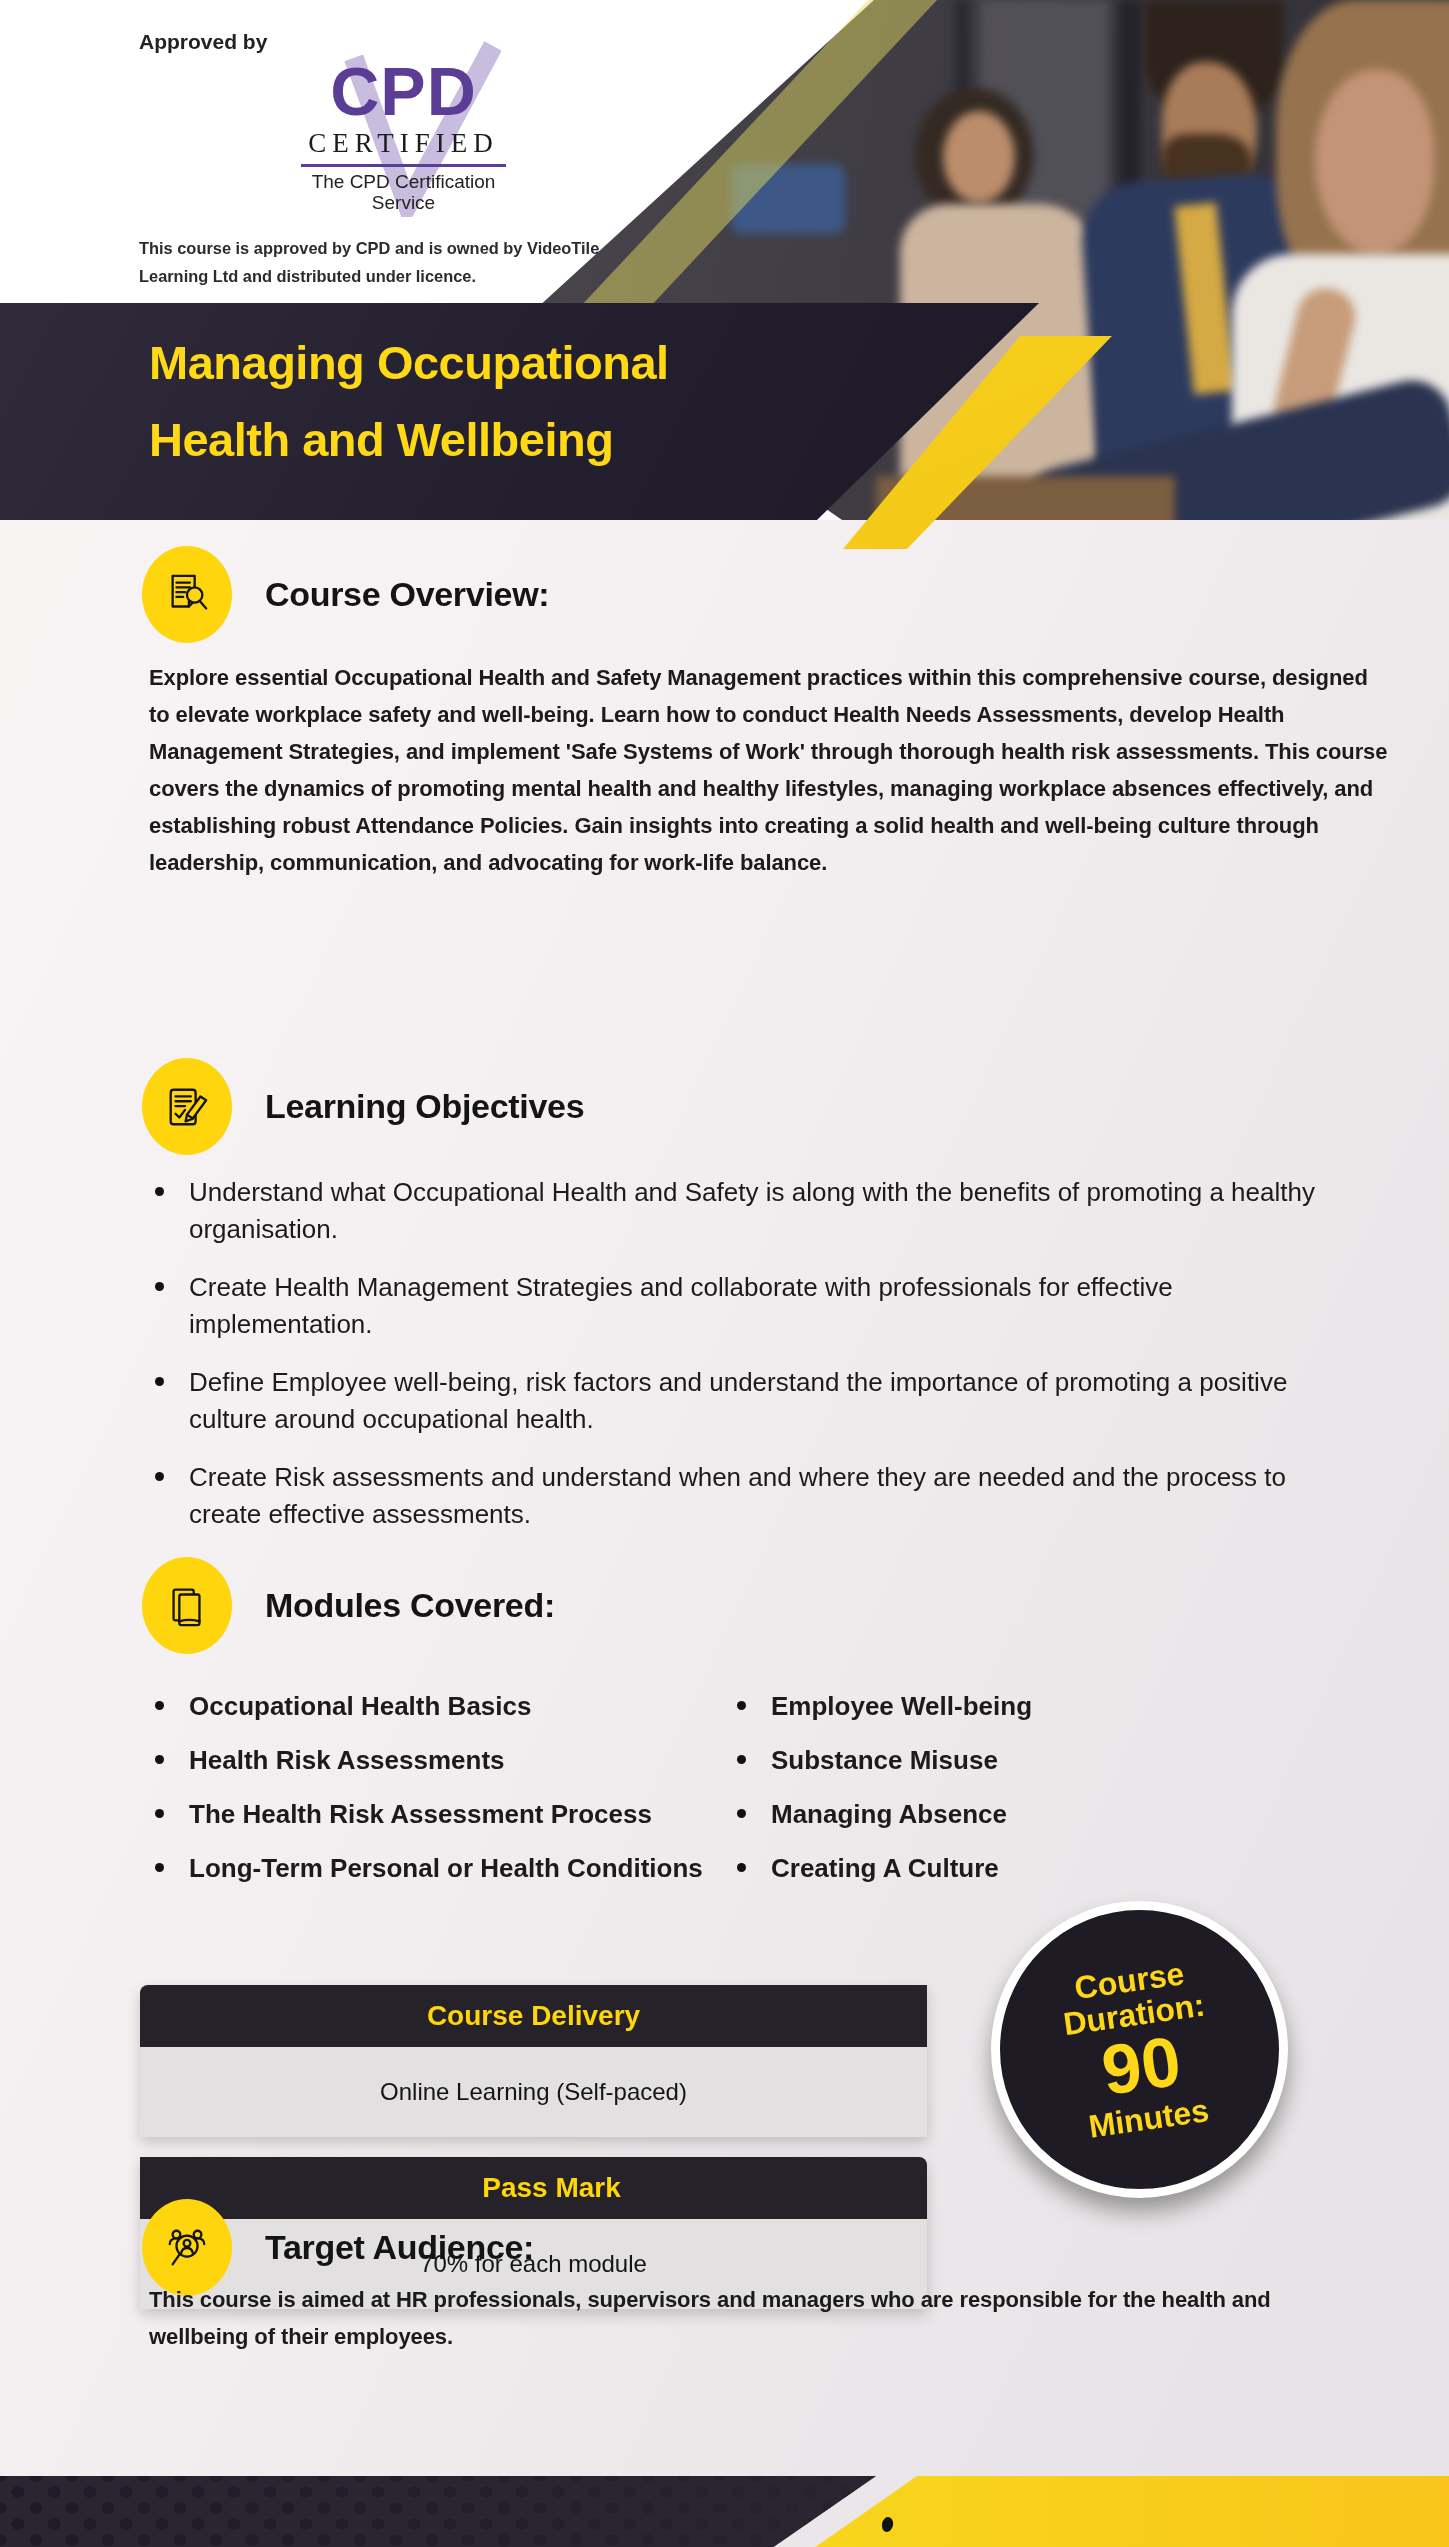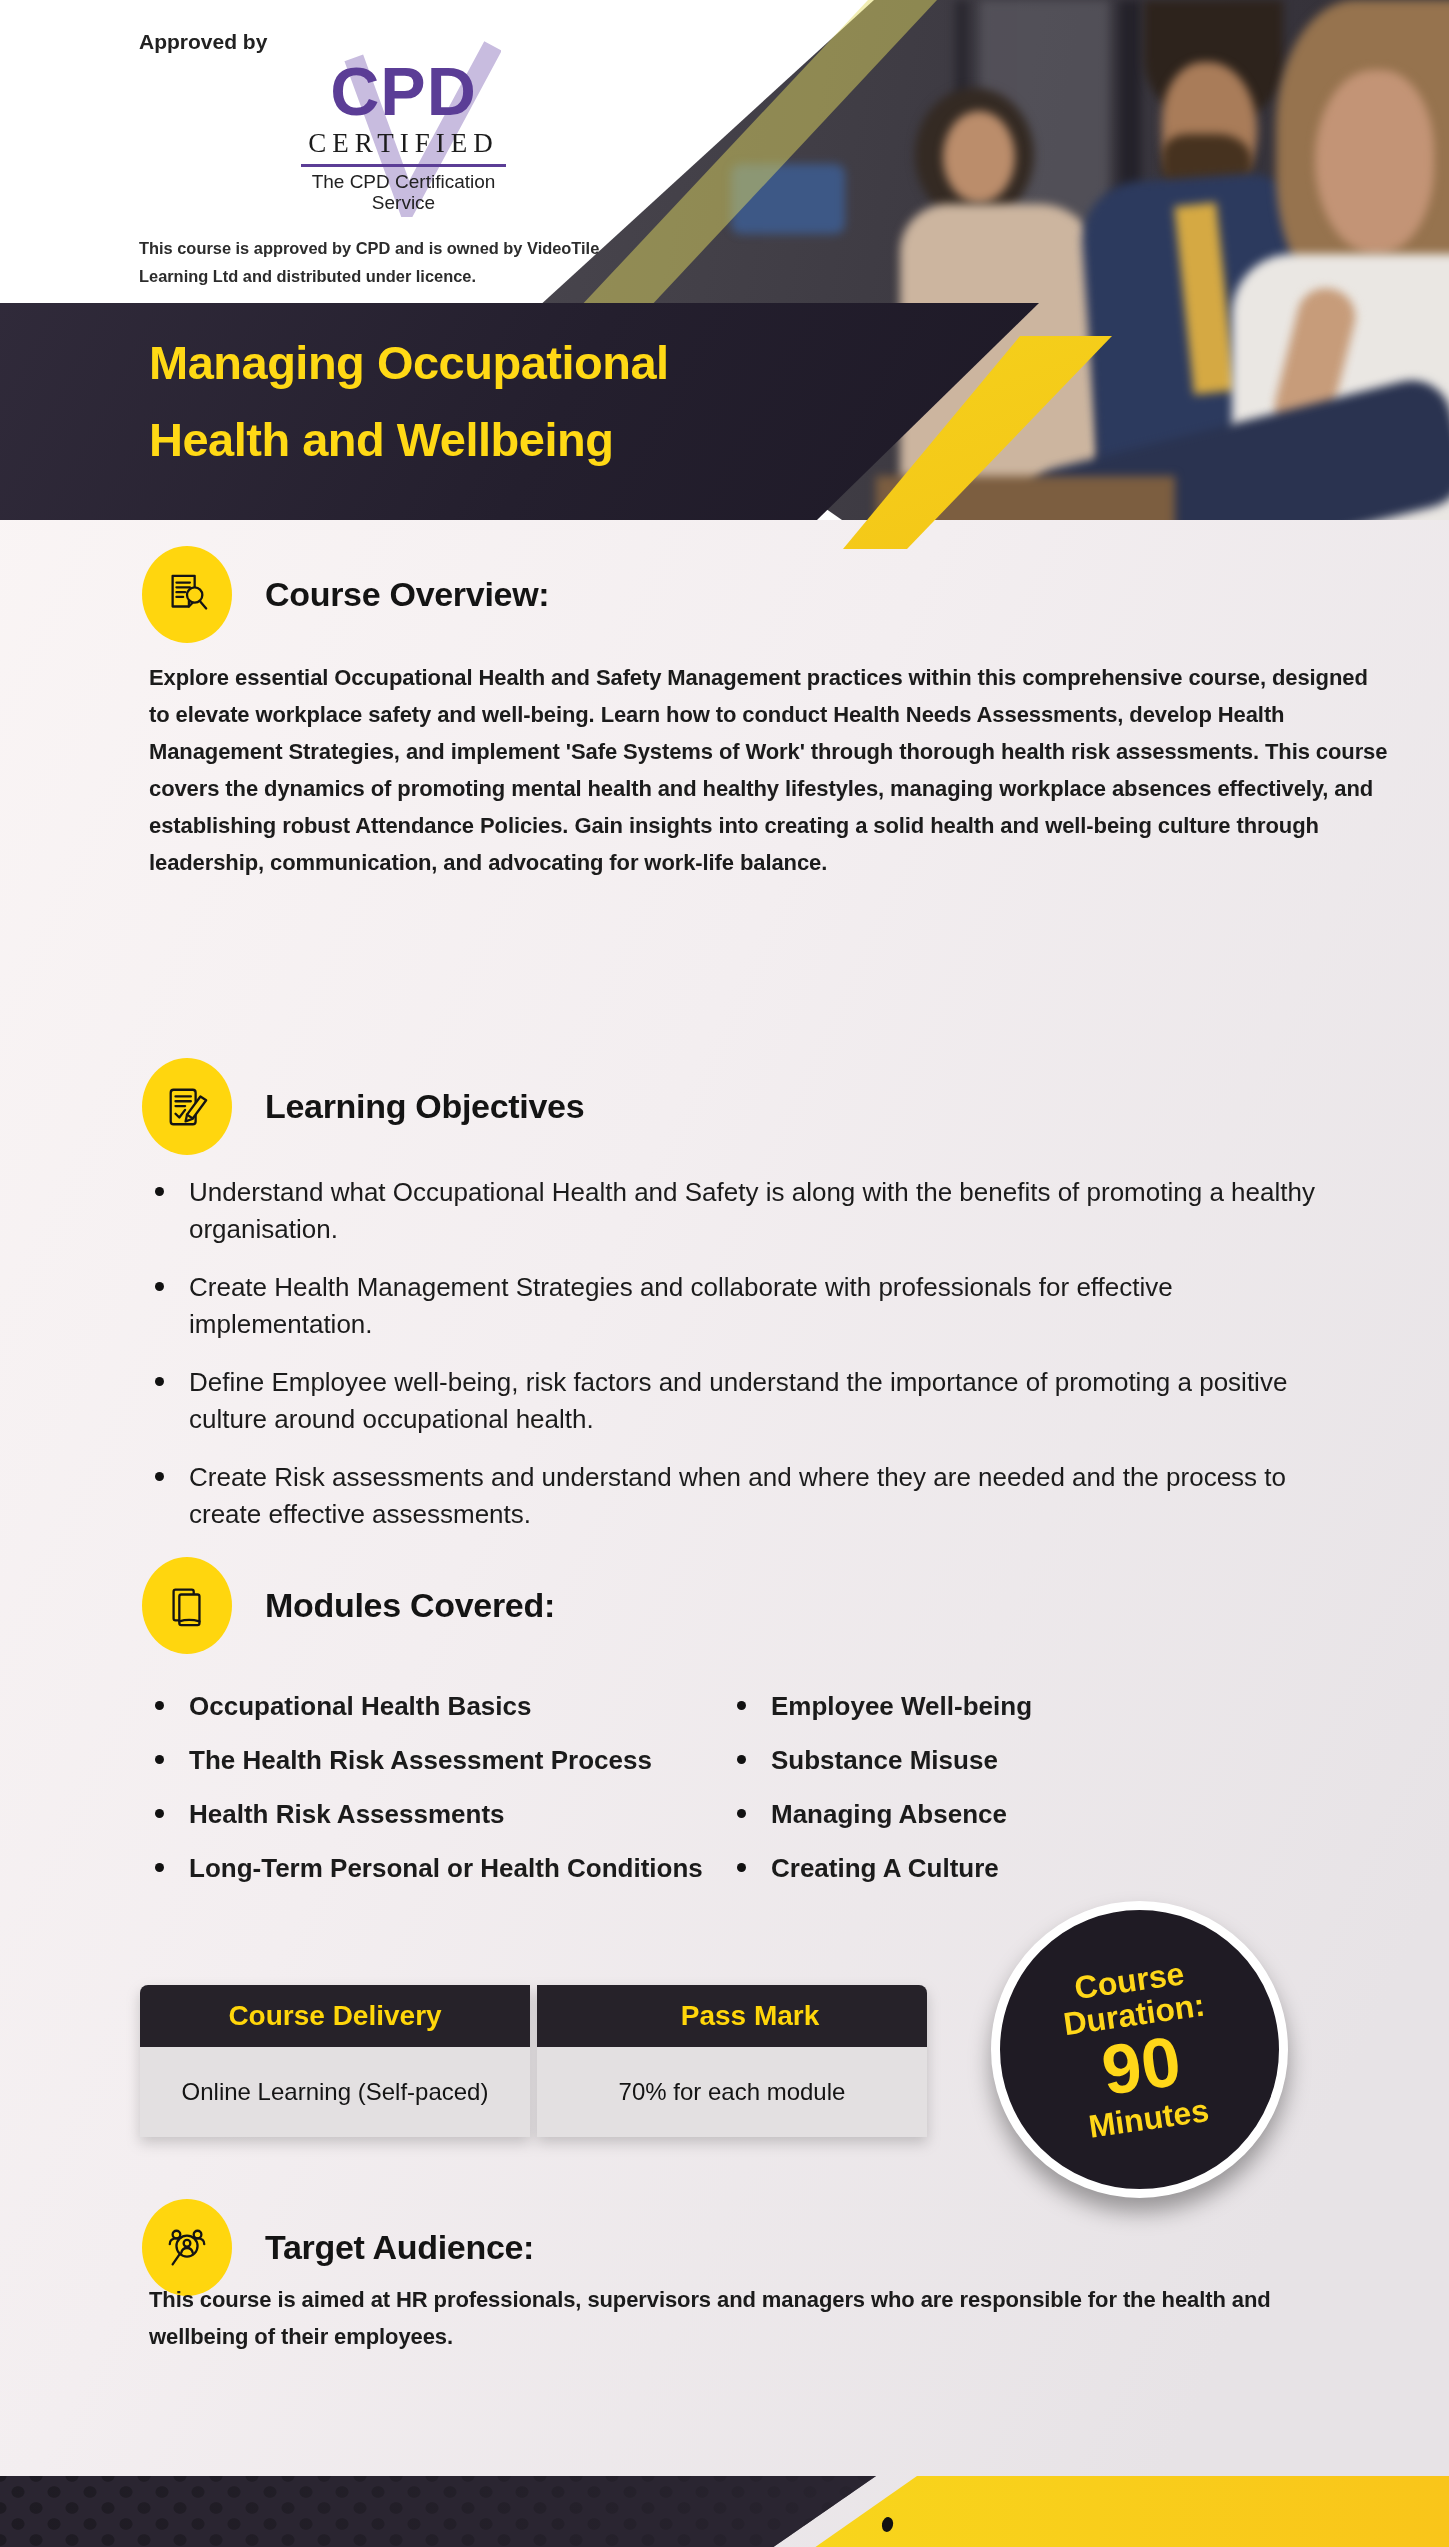--- a/index.html
+++ b/index.html
@@ -75,22 +75,22 @@
   .objectives-list { position:absolute; left:149px; top:1174px; width:1184px; }
   .objectives-list li { margin-bottom:21px; }
 
   .modules-cols { position:absolute; left:149px; top:1688px; width:1234px; display:flex; }
   .modules-cols ul.bullets li { font-weight:700; margin-bottom:17px; }
   .mod-col-left { width:582px; }
   .mod-col-right { flex:1; }
   .mod-col-right li { margin-bottom:19px; }
 
   
-  .dtable { position:absolute; left:140px; top:1985px; width:787px; display:flex; gap:7px;
-    filter:drop-shadow(0 6px 7px rgba(0,0,0,.18)); }
+  .dtable { position:absolute; left:140px; top:1985px; width:787px; display:flex; gap:20px;
+    filter:drop-shadow(0 6px 7px rgba(0,0,0,.18));flex-direction:column; }
   .dtable .col { flex:1; }
   .dtable .th { height:62px; background:#262229; color:#ffd60a; font-size:28px; font-weight:700;
     display:flex; align-items:center; justify-content:center; }
   .col:first-child .th { border-top-left-radius:8px; }
   .col:last-child .th { border-top-right-radius:8px;padding-left:36px; }
   .dtable .td { height:90px; background:#e3e0e1; color:#141414; font-size:24px; font-weight:500;
     display:flex; align-items:center; justify-content:center; }
 
   
   .badge { position:absolute; left:991px; top:1901px; width:297px; height:297px; border-radius:50%;
@@ -218,22 +218,22 @@
         <rect x="10" y="7" width="21" height="32" rx="2"></rect>
         <rect x="16" y="12" width="21" height="32" rx="2" fill="#ffd60e"></rect>
         <path d="M16 40 q10 -3 21 0"></path>
       </svg>
     </div>
     <div class="sec-heading">Modules Covered:</div>
   </div>
   <div class="modules-cols">
     <ul class="bullets mod-col-left">
       <li>Occupational Health Basics</li>
+      <li>Health Risk Assessments</li>
       <li>The Health Risk Assessment Process</li>
-      <li>Health Risk Assessments</li>
       <li>Long-Term Personal or Health Conditions</li>
     </ul>
     <ul class="bullets mod-col-right">
       <li>Employee Well-being</li>
       <li>Substance Misuse</li>
       <li>Managing Absence</li>
       <li>Creating A Culture</li>
     </ul>
   </div>
 

